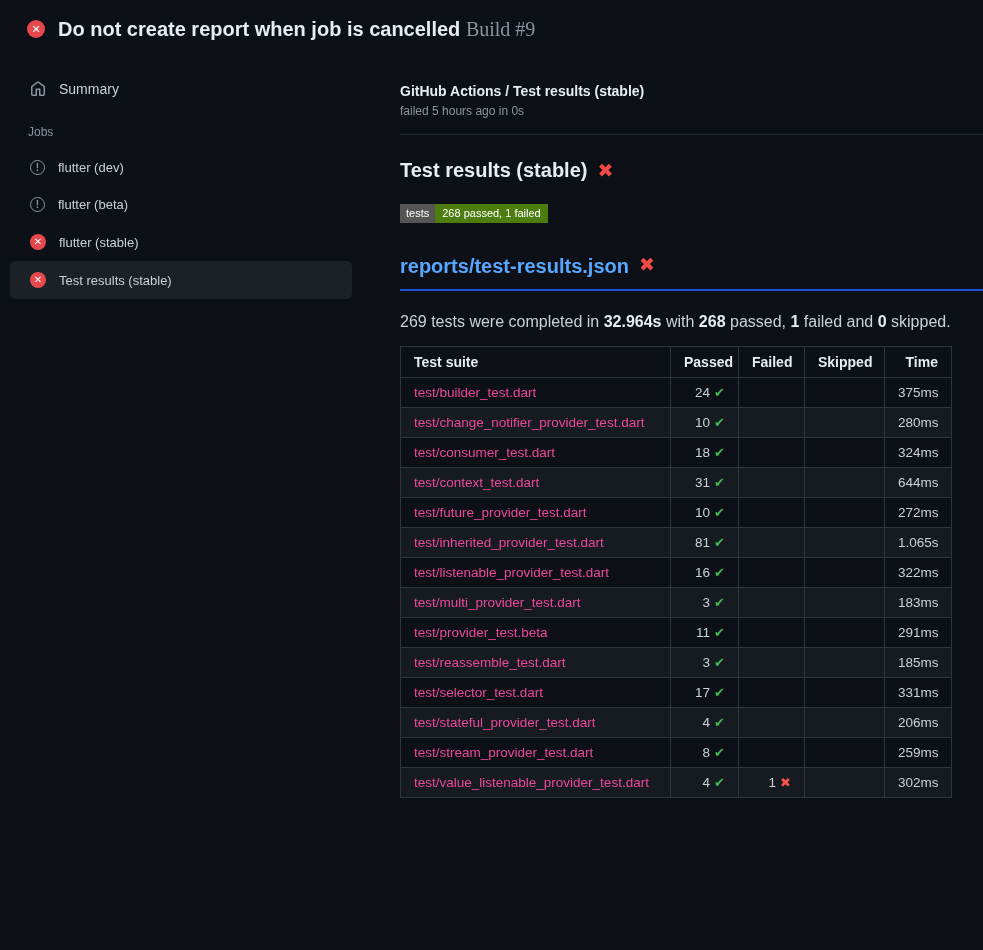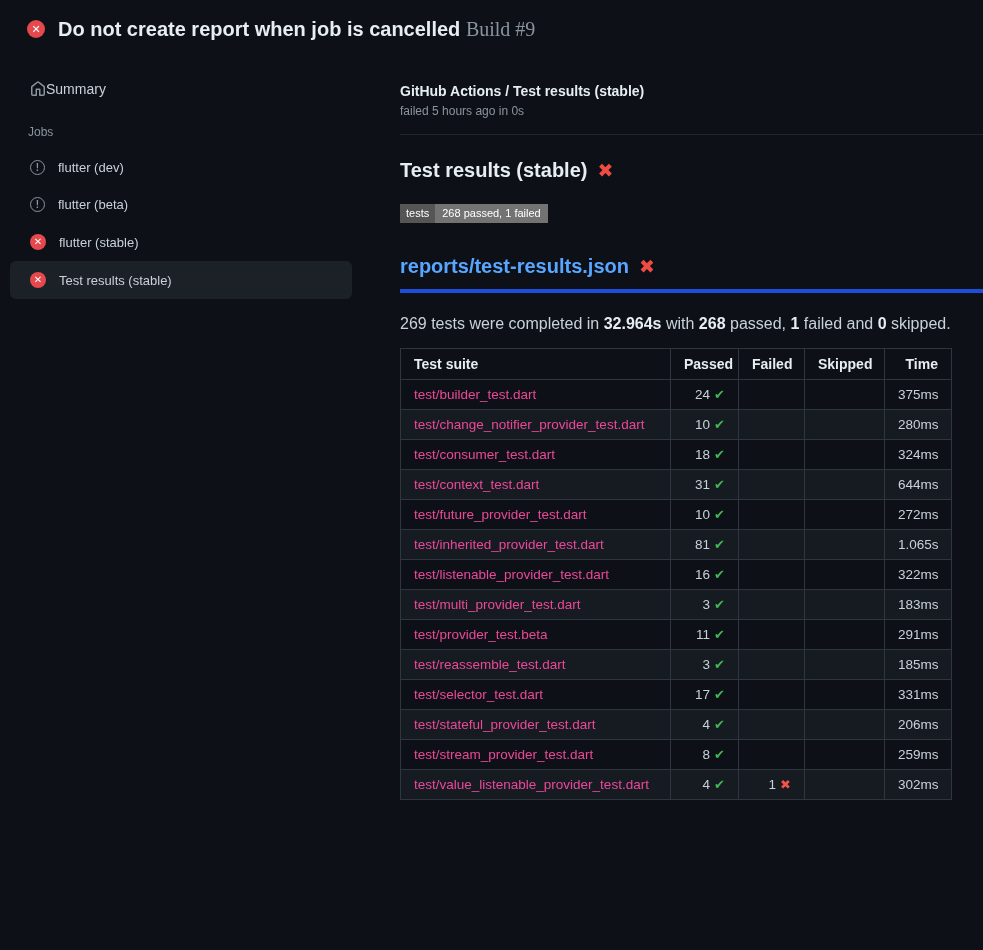--- a/index.html
+++ b/index.html
@@ -16,43 +16,43 @@
     width:18px; height:18px; border-radius:50%; background:#e5484d; color:#0d1117;
     display:inline-flex; align-items:center; justify-content:center;
     font-size:11px; font-weight:bold; color:#fff; flex:none; line-height:1;
   }
   .status-circle.small { width:16px; height:16px; font-size:10px; }
   .run-header h1 { margin:0; font-size:20px; font-weight:600; color:#e6edf3; line-height:1.2; }
   .run-header .build { color:#8b949e; font-weight:400;font-family:Liberation Serif, serif; }
   
   .layout { display:flex; align-items:flex-start; }
   .sidebar { flex:0 0 392px; padding:18px 0 0 10px; }
-  .side-item { display:flex; align-items:center; padding:10px 20px; color:#c9d1d9; font-size:14px; border-radius:6px; cursor:pointer; }
+  .side-item { display:flex; align-items:center; gap:13px; padding:10px 20px; color:#c9d1d9; font-size:14px; border-radius:6px; cursor:pointer; }
   .side-item svg { flex:none; }
   .jobs-label { padding:18px 20px 10px 18px; font-size:12px; color:#8b949e; }
   .job-item { display:flex; align-items:center; gap:13px; padding:11px 20px; border-radius:6px; font-size:13px; color:#c9d1d9; cursor:pointer; width:342px; }
   .job-item.selected { background:#1c2128; }
   .neutral-circle {
     width:15px; height:15px; border-radius:50%; border:1.5px solid #8b949e; color:#8b949e;
     display:inline-flex; align-items:center; justify-content:center; font-size:10px; font-weight:bold; flex:none; line-height:1;
   }
   
   main { flex:1; padding:30px 0 0 8px; min-width:0; }
   .breadcrumb { font-size:14px; font-weight:700; color:#e6edf3; }
   .status-line { margin-top:5px; font-size:12px; color:#8b949e; }
   .divider { border-bottom:1px solid #21262d; margin-top:16px; }
   .check-title { margin-top:24px; font-size:20px; font-weight:700; color:#e6edf3; display:flex; align-items:center; gap:10px; }
   .x-mark { color:#f04c43; font-size:19px; font-weight:700; line-height:1; }
   .badge { display:inline-flex; margin-top:22px; border-radius:0; overflow:hidden; font-size:11px; line-height:1; }
   .badge .badge-label { background:#555555; color:#ffffff; padding:4px 6px; }
-  .badge .badge-value { background:#737373; color:#ffffff; padding:4px 7px; }
+  .badge .badge-value { background:#4d7c0f; color:#ffffff; padding:4px 7px; }
   .report-heading {
-    margin-top:32px; padding-bottom:11px; border-bottom:4px solid #1d4ed8;
+    margin-top:32px; padding-bottom:11px; border-bottom:2px solid #1d4ed8;
     font-size:20px; font-weight:700; color:#58a6ff;
-    display:flex; align-items:center; gap:10px;
+    display:flex; align-items:flex-start; gap:10px;
   }
   .report-heading a { color:#58a6ff; text-decoration:none; }
   .summary-line { margin-top:22px; font-size:16px; color:#c9d1d9; }
   .summary-line b { color:#e6edf3; }
   
   table { margin-top:15px; border-collapse:collapse; table-layout:fixed; width:551px; font-size:13.5px; }
   th, td { border:1px solid #30363d; padding:7px 13px; overflow:hidden; white-space:nowrap; }
   th { font-weight:700; color:#e6edf3; font-size:14px; text-align:left; }
   th.num, td.num { text-align:right; }
   tbody tr:nth-child(even) { background:#161b22; }

